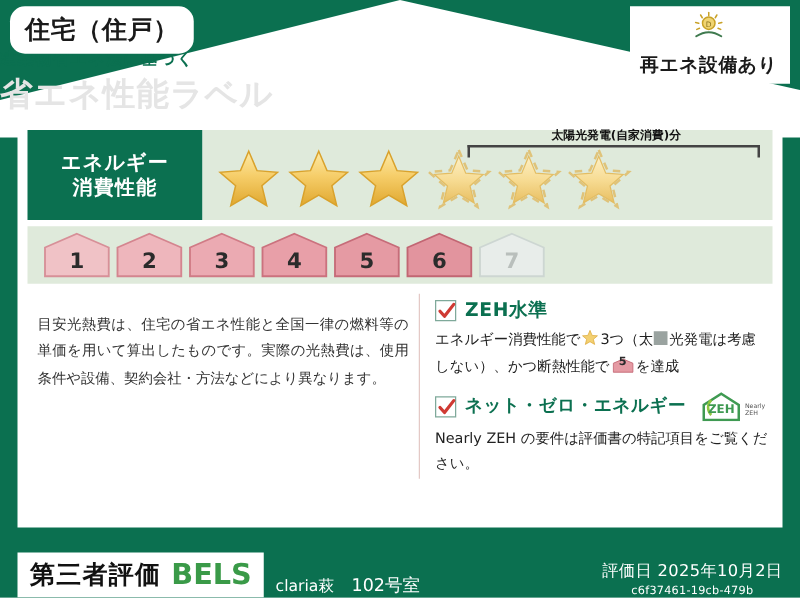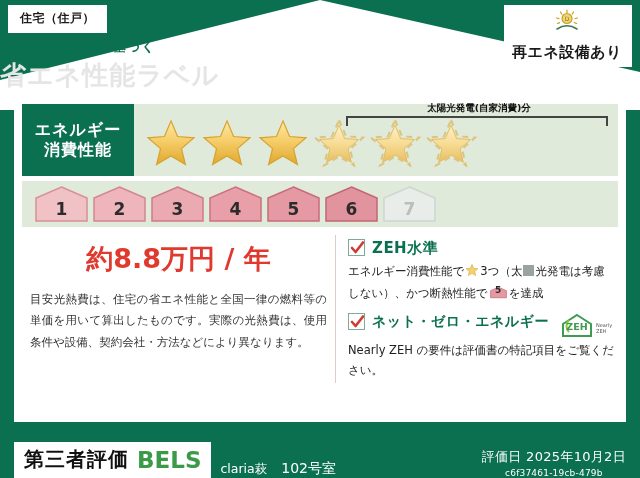--- a/index.html
+++ b/index.html
@@ -23,24 +23,25 @@
     overflow: hidden;
   }
   .roof-poly {
     position: absolute; left: 0; top: 0;
   }
 
   .tag-top-left {
     position: absolute; left: 8px; top: 5px;
     background: #ffffff;
     padding: 5px 12px 6px 12px;
-    font-size: 12px; font-weight: bold;
+    font-size: 20px; font-weight: bold;
     color: #1a1a1a;
     letter-spacing: 0.5px;
     z-index: 6;
+    border-radius: 12px;
   }
   .tag-top-right {
     position: absolute; right: 8px; top: 5px;
     background: #ffffff;
     padding: 4px 10px 5px 8px;
     display: flex; align-items: center; gap: 6px;
     z-index: 6;
     flex-direction: column;
   }
   .tag-top-right .label {
@@ -73,21 +74,21 @@
   
   .perf-row {
     display: flex;
     align-items: stretch;
     height: 72px;
     margin-bottom: 5px;
   }
   .perf-row.insul { height: 46px; margin-bottom: 4px; }
 
   .perf-label {
-    width: 112px;
+    width: 140px;
     background: #0b7050;
     color: #ffffff;
     display: flex; flex-direction: column;
     align-items: center; justify-content: center;
     font-size: 16px; font-weight: bold;
     letter-spacing: 1px; line-height: 1.25;
     flex: none;
   }
   .perf-label .l2 { display: block; }
 
@@ -178,21 +179,21 @@
     font-size: 11.5px;
     line-height: 1.85;
     color: #333333;
     text-align: justify;
     padding: 0 2px;
   }
 
   
   .zeh-block { margin-bottom: 10px; }
   .zeh-head {
-    display: flex; align-items: flex-start; gap: 7px;
+    display: flex; align-items: center; gap: 7px;
   }
   .check {
     width: 17px; height: 17px; flex: none;
     border: 1.5px solid #7fa99a;
     background: #fff;
     position: relative;
   }
   .check svg { position: absolute; left: 1px; top: 0px; }
   .zeh-title {
     font-size: 15px; font-weight: bold; color: #0b7050;
@@ -423,21 +424,20 @@
             <span>7</span>
           </div>
 
         </div>
       </div>
     </div>
 
     <div class="cols">
 
       <div class="col-left">
-        <div class="cost-value">約8.8万円 / 年</div>
         <div class="cost-note">
           <span>目安光熱費は、住宅の省エネ性能と全国一律の燃料</span><span>等の単価を用いて算出したものです。実際の光熱費は、</span><span>使用条件や設備、契約会社・方法などにより異なります。</span>
         </div>
       </div>
 
       <div class="col-right">
 
         <div class="zeh-block">
           <div class="zeh-head">
             <span class="check">

